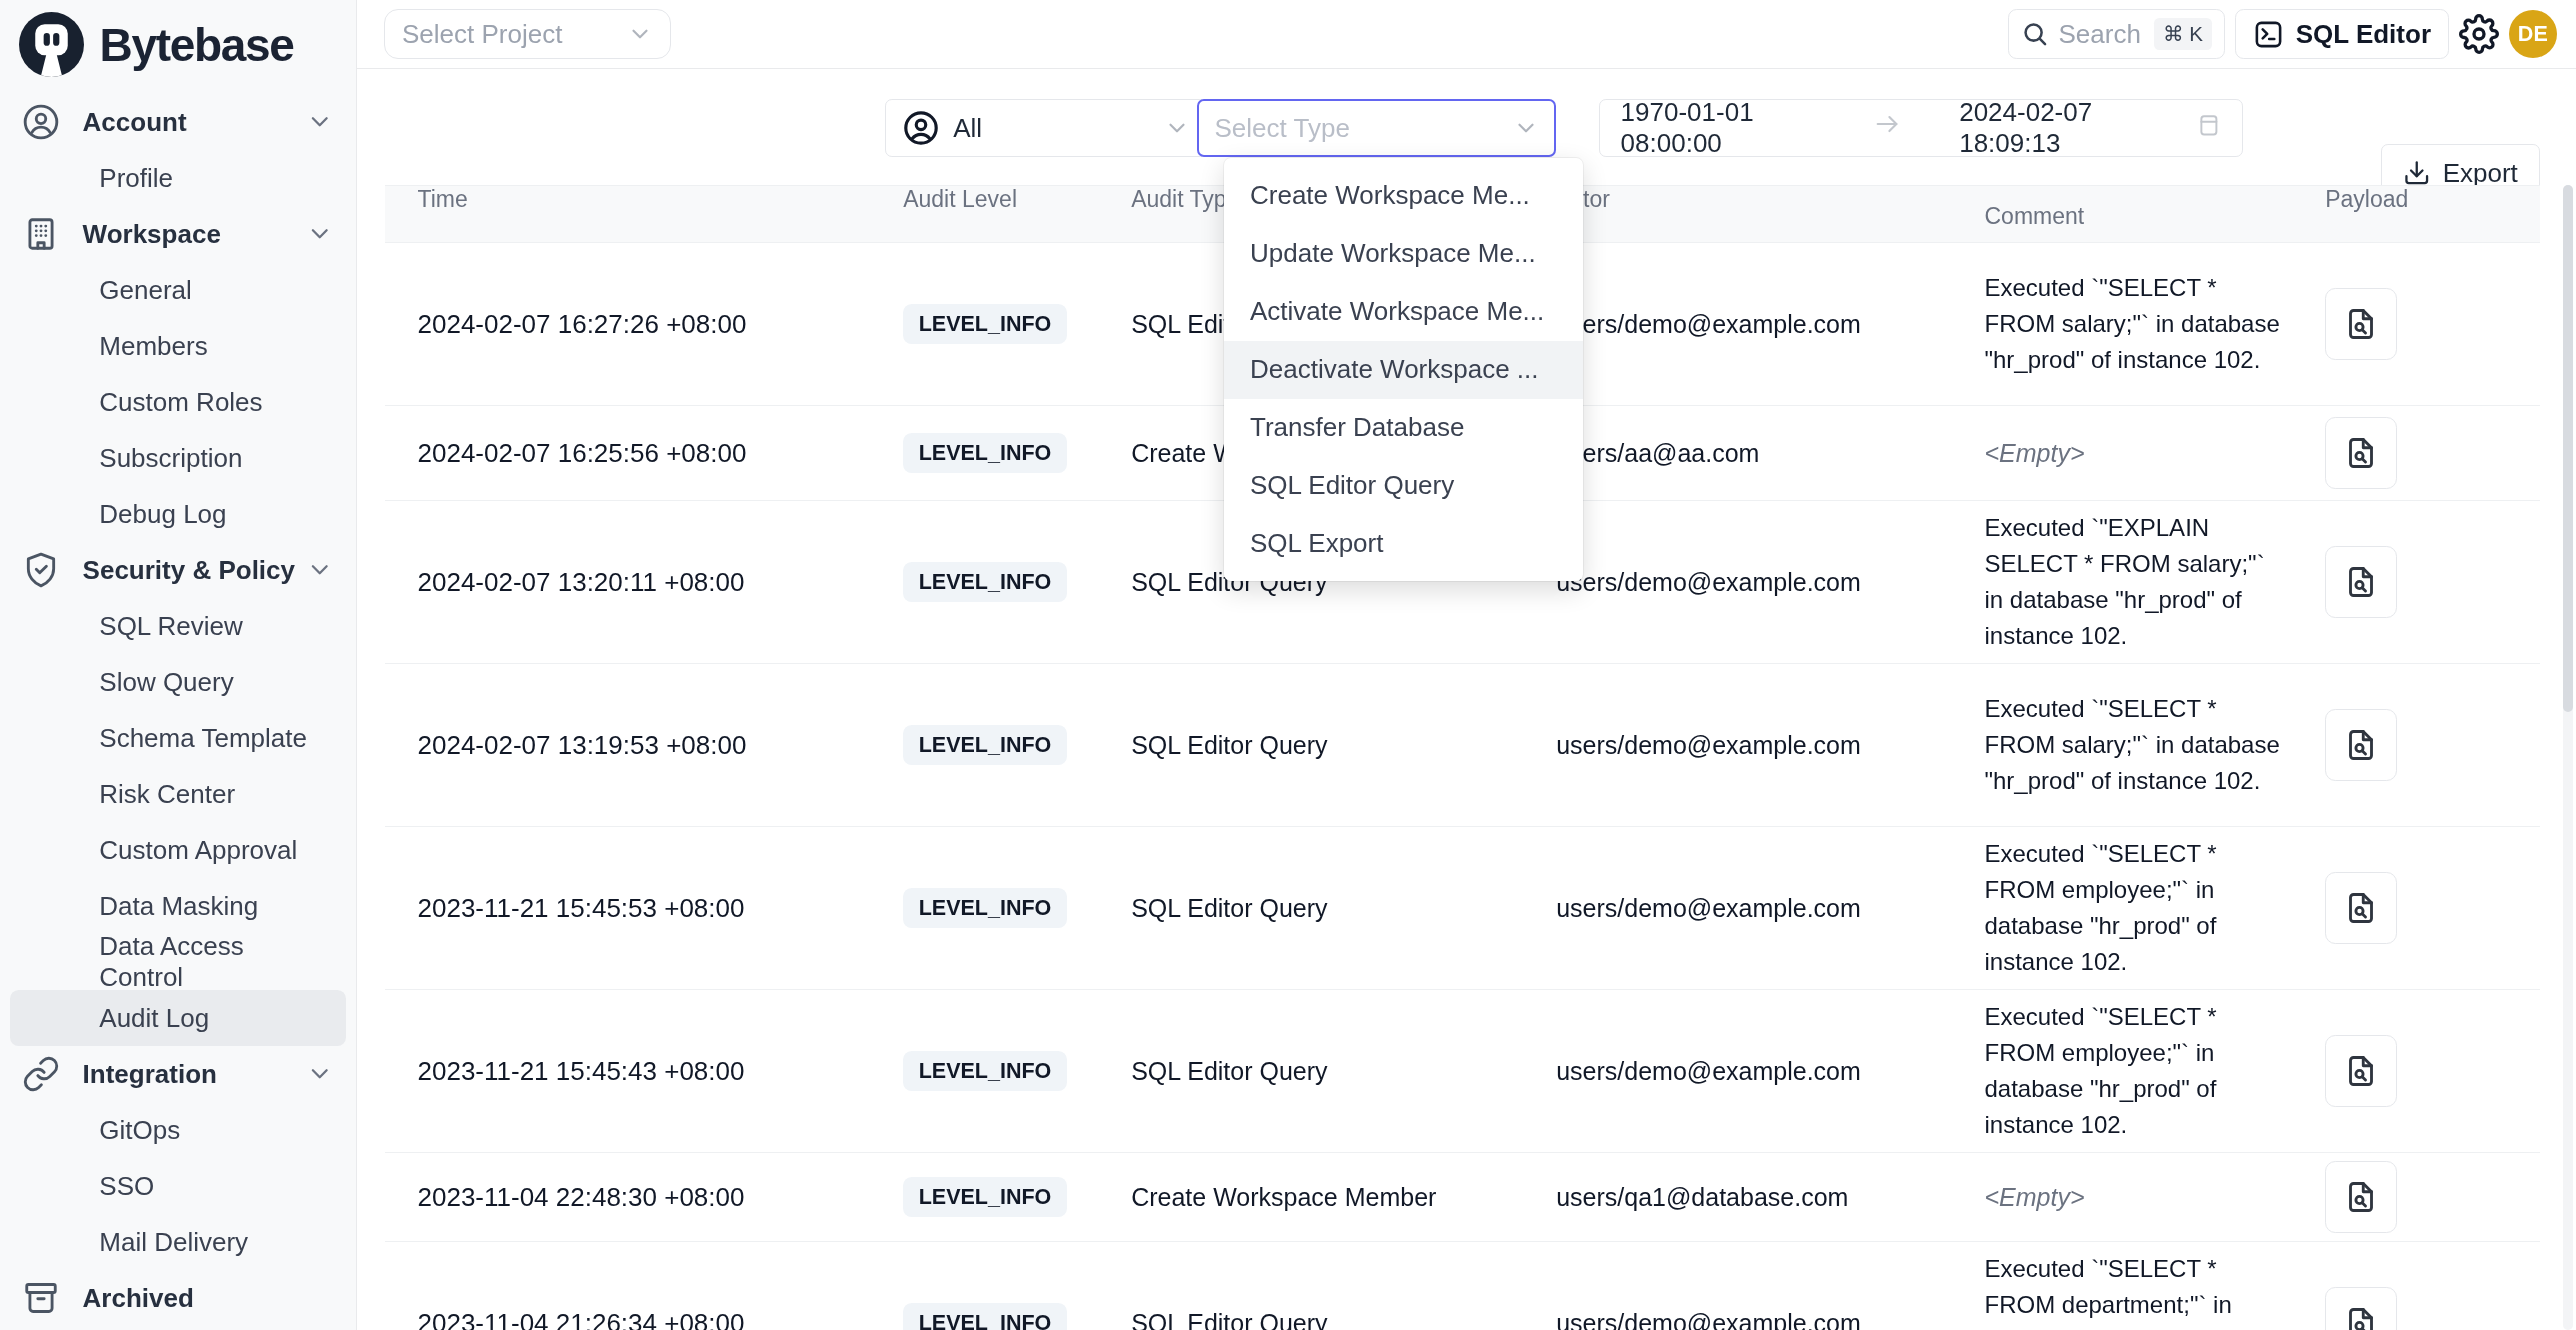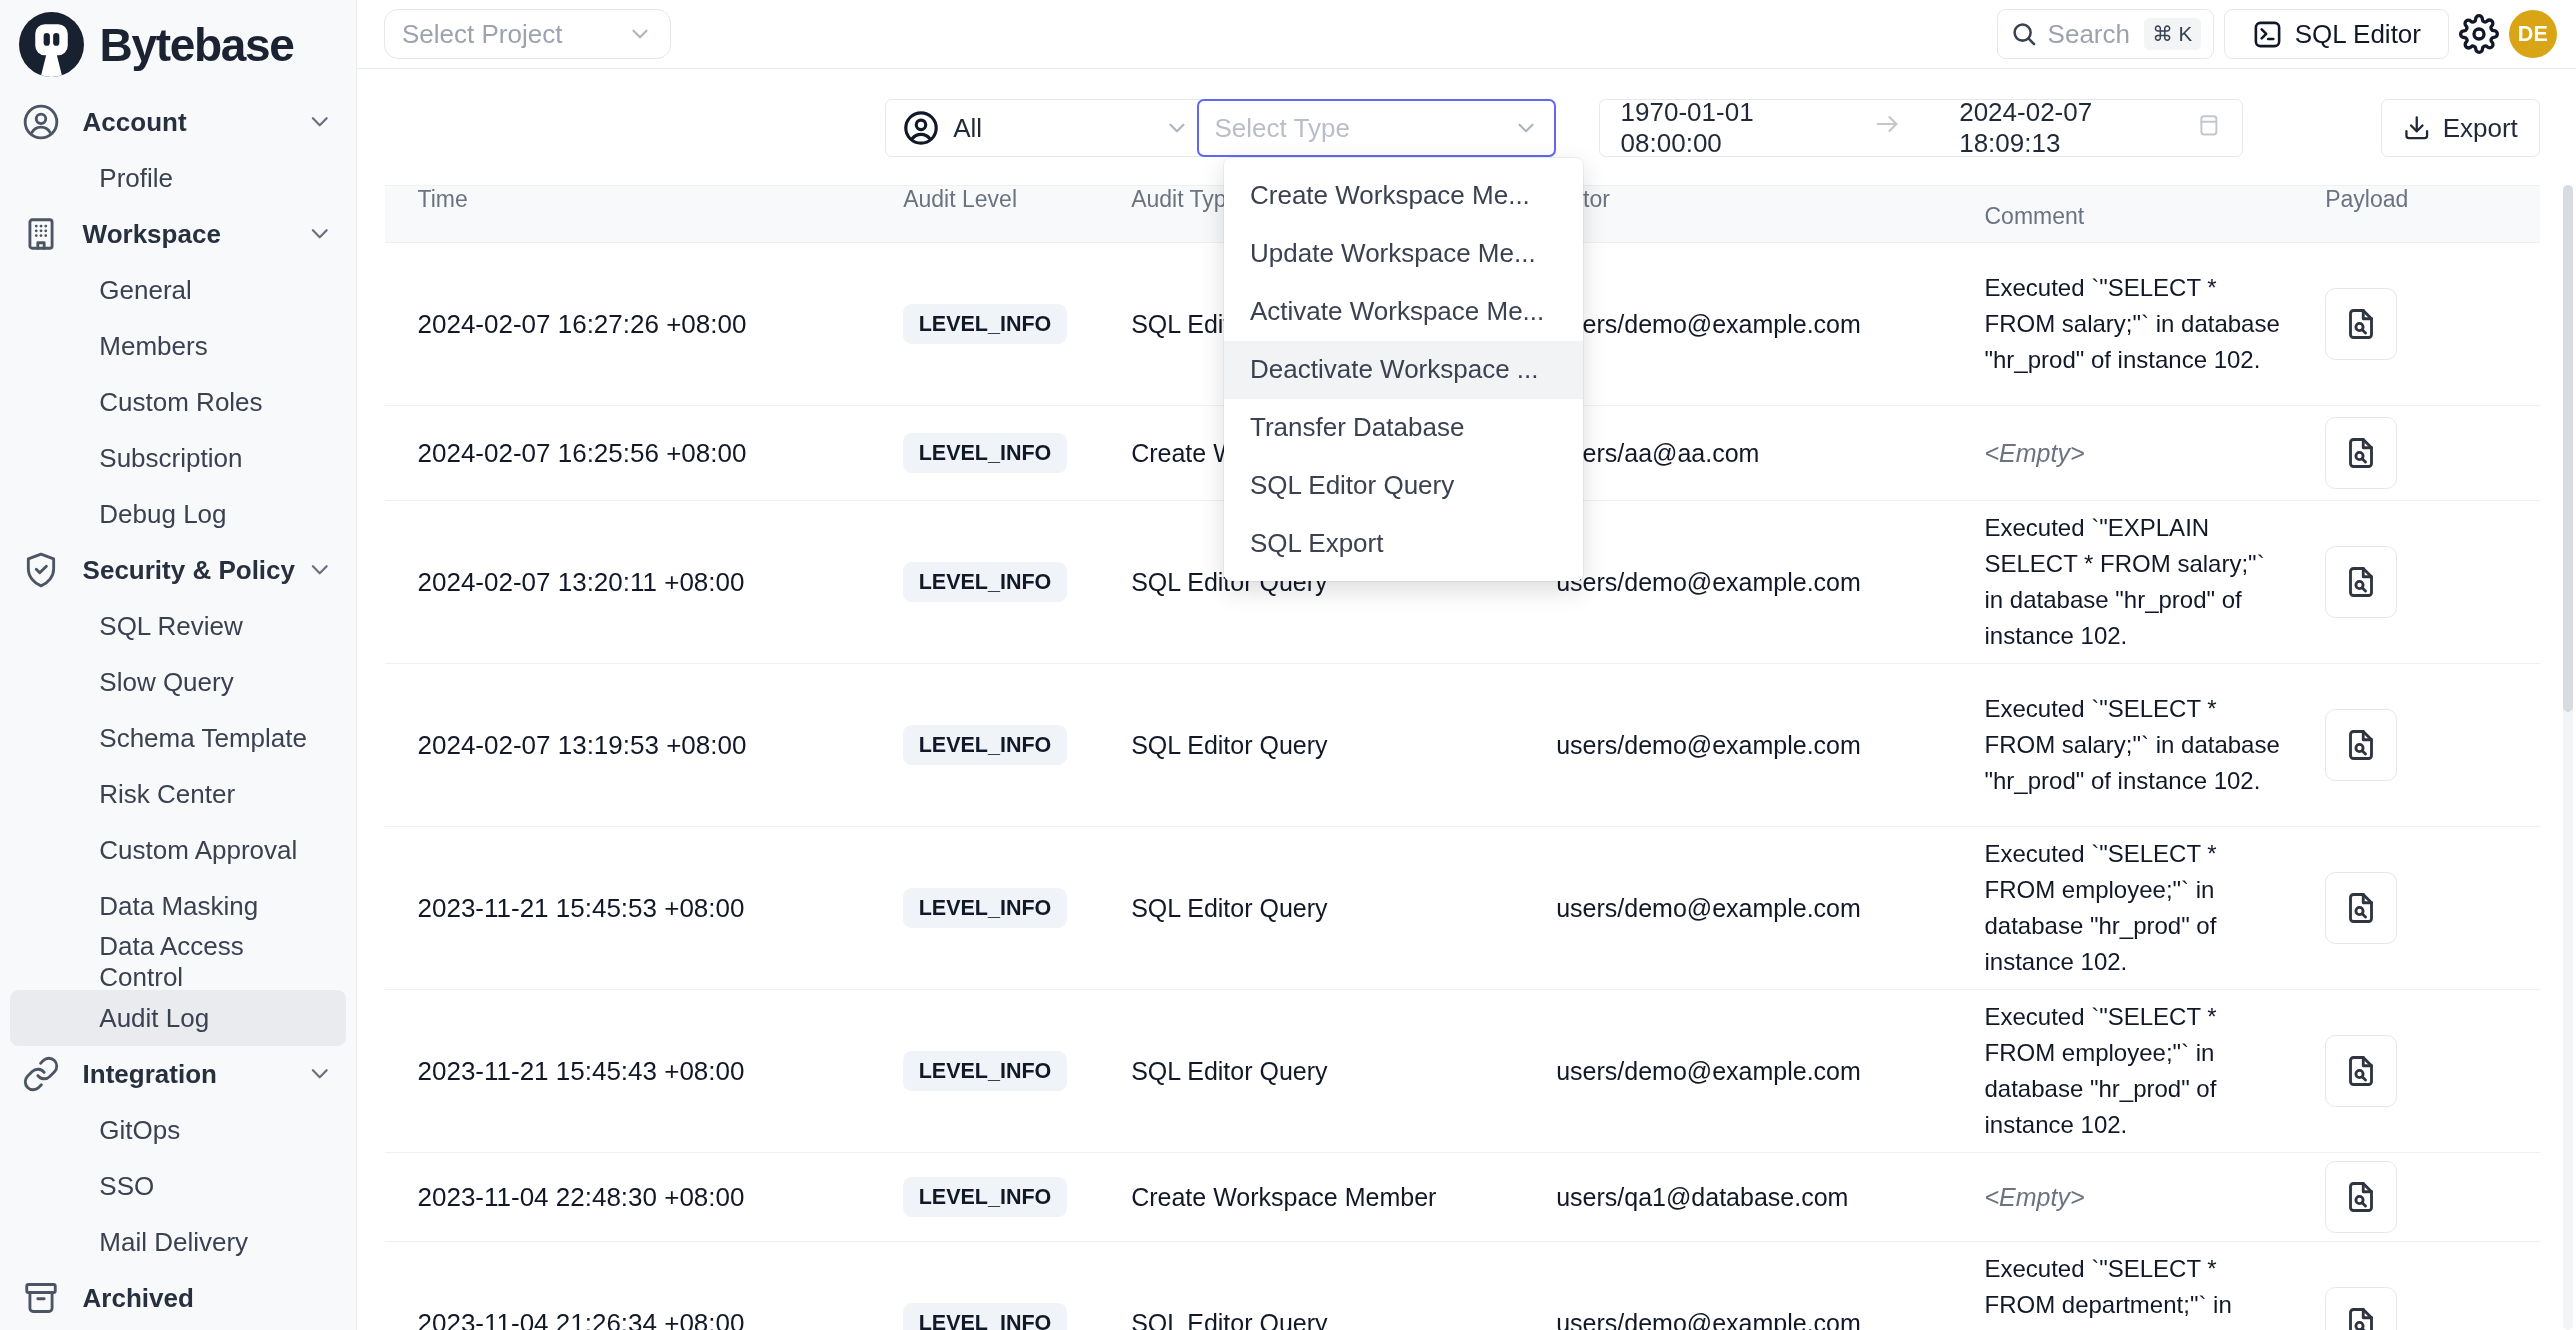--- a/index.html
+++ b/index.html
@@ -29,42 +29,42 @@
   .select-project { width:287px; height:50px; border:1.7px solid #e5e7eb; border-radius:14px;
                     background:#fff; display:flex; align-items:center; justify-content:space-between;
                     padding:0 17px; font-size:26px; color:#9ca3af; cursor:pointer; }
   .topbar-right { display:flex; align-items:center; gap:10px; }
   .search-box { width:217px; height:50px; border:1.7px solid #e5e7eb; border-radius:8.6px;
                 display:flex; align-items:center; gap:10.3px; padding:0 12px; cursor:text; }
   .search-box .ph { flex:1; font-size:26px; color:#9ca3af; }
   .search-box kbd { background:#f3f4f6; border-radius:5.2px; padding:4.3px 8.6px; font-size:20.6px;
                     color:#374151; font-family:"Liberation Sans", sans-serif; }
   .sql-editor-btn { height:50px; border:1.7px solid #e5e7eb; border-radius:8.6px; background:#fff;
-                    display:flex; align-items:center; gap:12px; padding:0 27px;
-                    font-size:26px; font-weight:400; color:#111827; cursor:pointer; }
+                    display:flex; align-items:center; gap:12px; padding:0 17px;
+                    font-size:26px; font-weight:700; color:#111827; cursor:pointer; }
   .icon-btn { width:40px; height:40px; color:#111827; cursor:pointer; background:none; border:none; }
   .avatar { width:48px; height:48px; border-radius:50%; background:#d9a516; color:#fff;
             font-size:21.5px; font-weight:700; display:flex; align-items:center;
             justify-content:center; cursor:pointer; letter-spacing:0.4px; }
 
   
   .content { position:absolute; left:357px; top:69px; right:0; bottom:0; background:#fff; }
   .fbox { position:absolute; top:30px; height:58px; background:#fff; border:1.7px solid #e5e7eb;
           border-radius:6.9px; display:flex; align-items:center; font-size:26px; cursor:pointer; }
   .filter-all { left:528px; width:321px; padding:0 15.5px; gap:13.7px; }
   .filter-all .lbl { flex:1; color:#1f2937; }
   .filter-type { left:840px; width:359px; border:2.6px solid #6366f1; padding:0 15.5px; }
   .filter-type .ph { flex:1; color:#b9bec8; }
   .chev-sm { width:26px; height:26px; color:#b0b5bd; }
   .date-range { left:1242px; width:644px; padding:0 20.6px; cursor:pointer; }
   .date-range .dt { color:#1f2937; }
   .date-range .arrow { width:36px; height:36px; color:#c3c7cd; margin:0 58px 0 64px; }
   .date-range .cal { width:33px; height:33px; color:#c3c7cd; margin-left:48px; }
   .export-btn { left:2024px; width:159px; justify-content:center; gap:12px;
-                color:#1f2937; font-weight:500; }
+                color:#1f2937; font-weight:500;margin-top:45px; }
 
   
   .table { position:absolute; left:27.5px; top:116px; width:2155px; }
   .thead { height:58px; background:#f8f9fa; border-top:1.7px solid #eef0f2;
            border-bottom:1.7px solid #eef0f2; display:flex; align-items:flex-start;
            font-size:23px; color:#6b7280; }
   .tr { display:flex; align-items:center; border-bottom:1.7px solid #eef0f2; }
   .c-time    { width:505px; padding-left:33px; }
   .c-level   { width:228px; padding-left:13.7px; }
   .c-type    { width:425px; padding-left:13.7px; }

